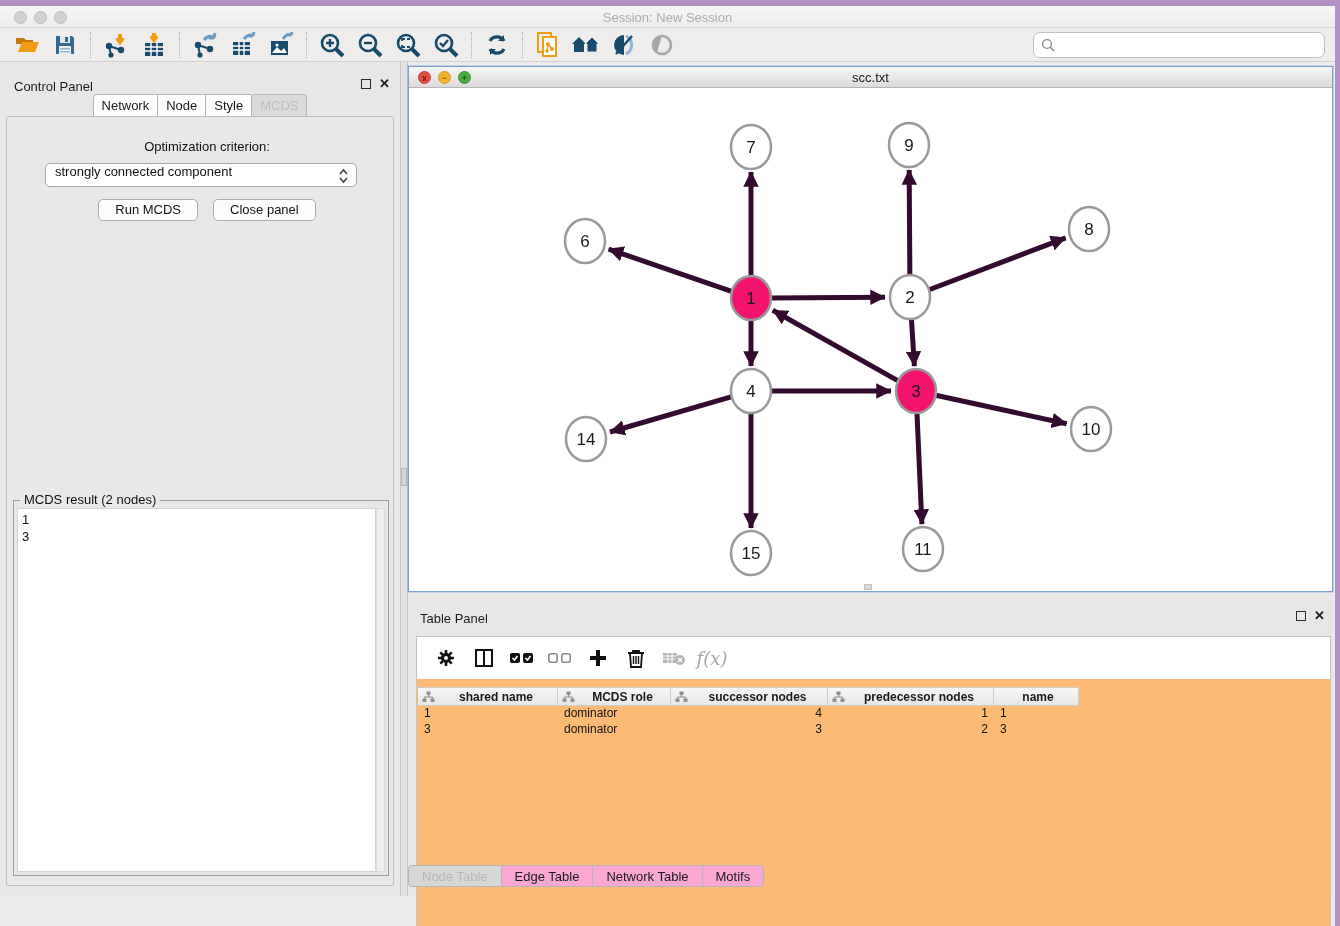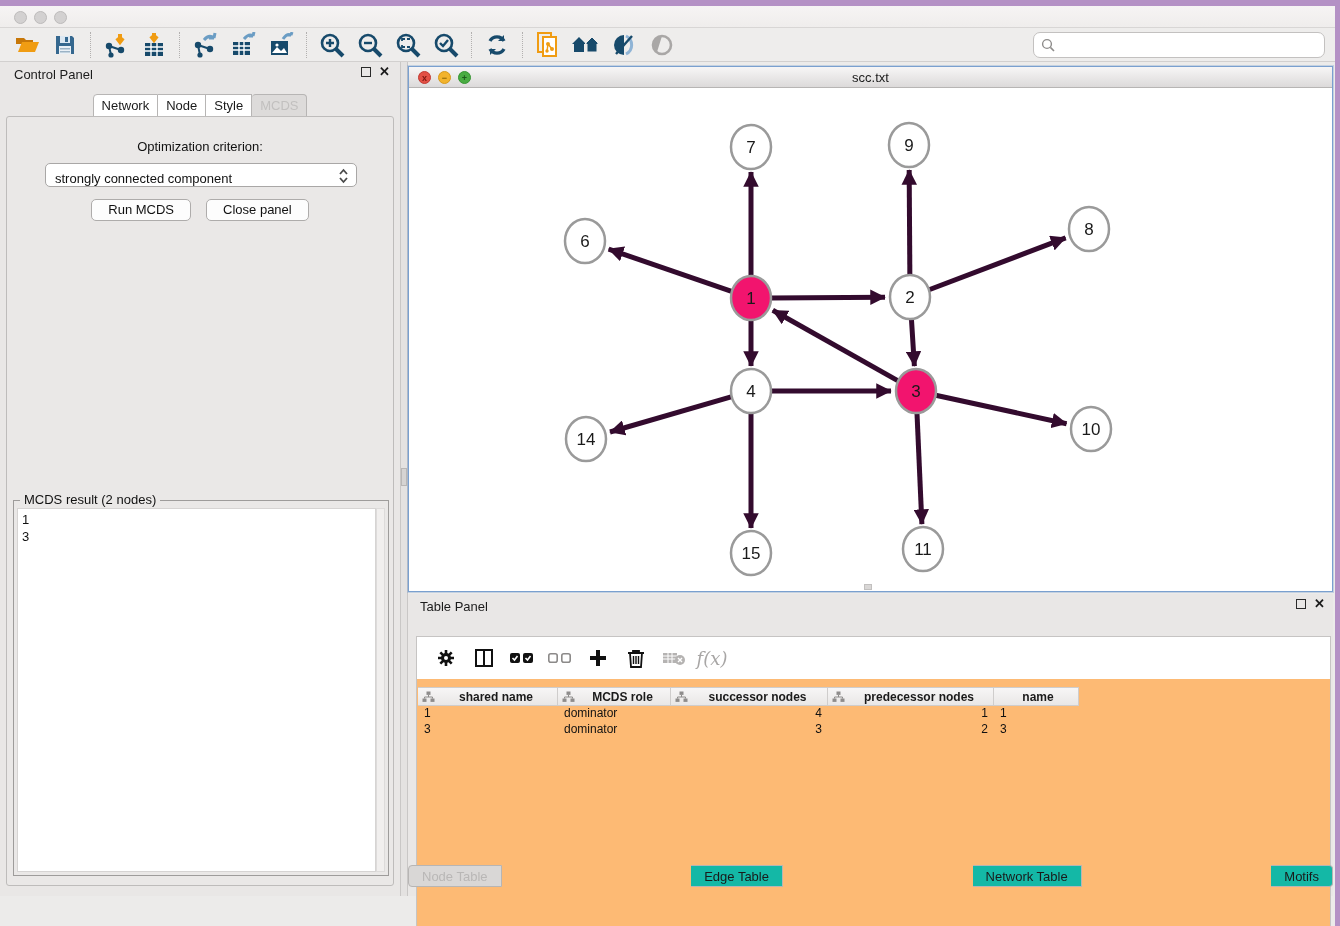--- a/index.html
+++ b/index.html
@@ -23,38 +23,38 @@
     display:flex; align-items:center; }
   .tb-icon { width:30px; height:28px; display:flex; align-items:center; justify-content:center; margin:0 4px; }
   .tb-sep { width:1px; height:26px; border-left:1px dotted #b2b0af; margin:0 6px; }
   .search-wrap { position:absolute; right:10px; top:4px; width:292px; height:26px;
     background:#ffffff; border:1px solid #c3c1c0; border-radius:7px;
     display:flex; align-items:center; padding-left:7px; }
   .search-wrap input { border:none; outline:none; flex:1; font-size:13px; background:transparent; margin-left:5px; color:#333; }
 
   
   .control-panel { position:absolute; left:0; top:56px; width:400px; height:834px; background:#e9e7e6; }
-  .panel-head { position:absolute; left:0; top:0; width:100%; height:26px;text-align:center; }
+  .panel-head { position:absolute; left:0; top:12px; width:100%; height:26px;text-align:center; }
   .panel-head .ph-title { position:absolute; left:14px; top:5px; font-size:13px; color:#1c1c1c; }
   .panel-btns { position:absolute; right:10px; top:5px; display:flex; gap:8px; align-items:center; }
   .float-box { width:10px; height:10px; border:1.5px solid #2a2a2a; }
   .close-x { font-size:13px; font-weight:bold; color:#1a1a1a; line-height:10px; }
 
   .ctab-row { position:absolute; left:0; top:32px; width:100%; display:flex; justify-content:center; }
   .ctab { height:33px; padding:0 8px; font-size:13px; line-height:21px; background:#ffffff;
     border:1px solid #b7b5b4; border-left:none; color:#1a1a1a; }
   .ctab:first-child { border-left:1px solid #b7b5b4; border-top-left-radius:4px; }
   .ctab.sel { background:#dddbda; color:#c2c0bf; border-top-right-radius:4px; border-top-left-radius:4px; }
 
   .cp-content { position:absolute; left:6px; top:54px; width:388px; height:770px;
-    background:#eae8e7; border:1px solid #bebcbb; border-radius:3px; }
+    background:#eae8e7; border:1px solid #bebcbb; border-radius:3px;padding-left:7px; }
   .opt-label { position:absolute; width:100%; top:22px; text-align:center; font-size:13px; color:#111; }
   .dropdown { position:absolute; left:38px; top:46px; width:312px; height:24px; background:#ffffff;
     border:1px solid #a9a7a6; border-radius:5px; font-size:13px; color:#111;
-    display:flex; align-items:flex-end; padding-left:9px; }
+    display:flex; align-items:flex-start; padding-left:9px; }
   .dd-arrows { position:absolute; right:7px; top:3px; }
   .btn-row { position:absolute; width:100%; top:82px; display:flex; justify-content:center; gap:15px; }
   .pbtn { height:22px; padding:0 16px; background:#fdfdfd; border:1px solid #aeacab; border-radius:5px;
     font-size:13px; color:#111; line-height:20px; }
 
   .groupbox { position:absolute; left:6px; top:383px; width:376px; height:376px;
     border:1px solid #9e9c9b; background:#eae8e7;text-decoration:underline; }
   .groupbox .gb-label { position:absolute; left:6px; top:-9px; background:#eae8e7; padding:0 4px;
     font-size:13px; color:#111; }
   .gb-text { position:absolute; left:3px; top:7px; right:12px; bottom:3px; background:#ffffff;
@@ -91,22 +91,22 @@
 
   .tbl { position:absolute; left:1px; top:50px; right:1px; }
   .tbl-head { display:flex; height:19px; }
   .th-cell { background:linear-gradient(#f7f6f6,#e9e7e6); border-right:1px solid #cfcdcc;
     border-top:1px solid #cfcdcc; border-bottom:1px solid #cfcdcc;
     font-size:12px; color:#1a1a1a; display:flex; align-items:center;font-weight:bold; }
   .th-cell .th-label { flex:1; text-align:center; }
   .tbl-row { display:flex; height:16px; font-size:12px; color:#111; }
   .td-cell { padding:0 6px; overflow:hidden; white-space:nowrap; }
 
-  .tp-tabs { position:absolute; left:0; right:0; top:271px; display:flex; justify-content:space-between; }
-  .ttab { height:22px; padding:0 13px; font-size:13px; line-height:21px; background:#14b8a6;
+  .tp-tabs { position:absolute; left:0; right:0; top:271px; display:flex; justify-content:flex-start; }
+  .ttab { height:22px; padding:0 13px; font-size:13px; line-height:21px; background:#f9a8d4;
     border:1px solid #b7b5b4; border-left:none; color:#1a1a1a; }
   .ttab:first-child { border-left:1px solid #b7b5b4; border-radius:4px 0 0 4px; }
   .ttab:last-child { border-radius:0 4px 4px 0; }
   .ttab.sel { background:#d9d7d6; color:#b9b7b6; }
 
   
   .statusbar { position:absolute; left:0; top:890px; width:100%; height:30px; background:#e9e7e6; border-top:1px solid #cfcdcc; }
   .sb-left-btn { position:absolute; left:12px; top:4px; width:26px; height:22px; background:#fbfafa;
     border:1px solid #b1afae; display:flex; align-items:center; justify-content:center; }
   .memory-btn { position:absolute; right:8px; top:4px; height:22px; padding:0 10px 0 8px; background:#fdfdfd;
@@ -115,20 +115,21 @@
 </style>
 </head>
 <body>
 
 <div class="app">
 
   <div class="titlebar">
     <span class="tl-dot t1"></span>
     <span class="tl-dot t2"></span>
     <span class="tl-dot t3"></span>
+    <div class="title">Session: New Session</div>
   </div>
 
   <div class="toolbar">
     <div style="width:8px"></div>
     <div class="tb-icon">
       <svg width="26" height="24" viewBox="0 0 26 24">
         <path d="M2 5 h8 l2 2 h7 v4 H2 z" fill="#c77708"></path>
         <path d="M4 19 L8 9 h17 l-4 10 z" fill="#f09c12"></path>
       </svg>
     </div>

